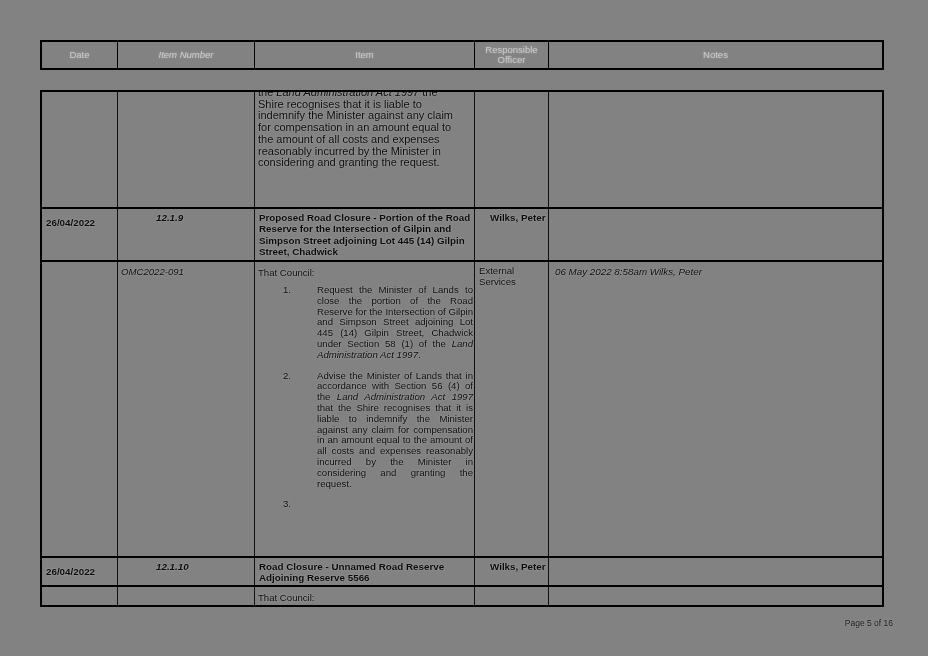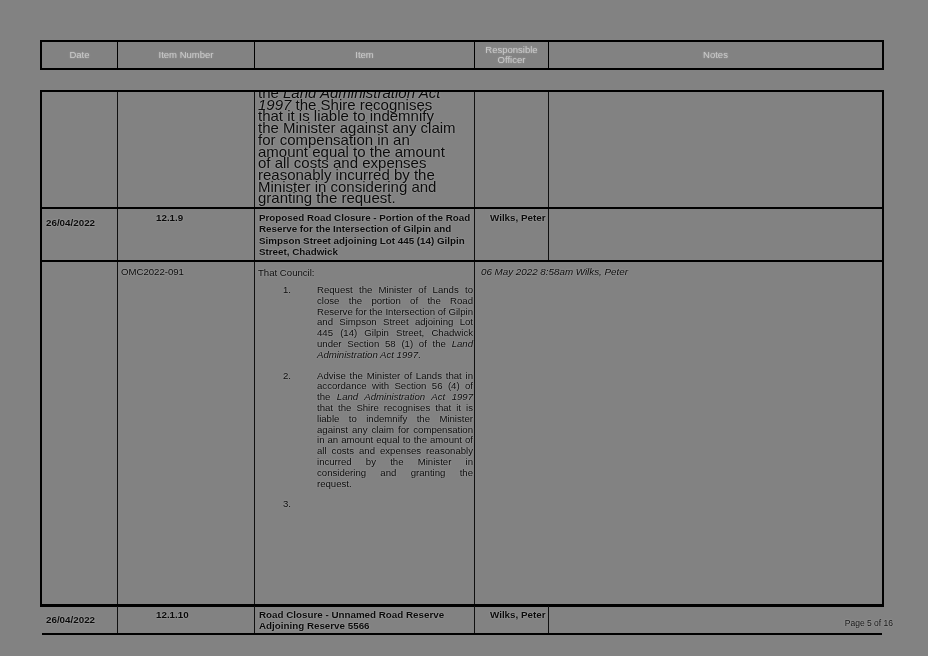--- a/index.html
+++ b/index.html
@@ -9,35 +9,35 @@
   .tbl{position:absolute;left:40px;width:844px;border:2px solid #000;box-sizing:border-box;display:flex;}
   .header-tbl{top:40px;height:30px;}
   .hcell{border-right:1px solid #000;box-sizing:border-box;display:flex;align-items:center;
          justify-content:center;text-align:center;color:#c9c9c9;font-size:9.5px;line-height:10px;}
   .hcell:last-child{border-right:none;}
   .main-tbl{top:90px;height:517px;flex-direction:column;}
   .row{display:flex;border-bottom:2px solid #000;box-sizing:border-box;overflow:hidden;flex:none;}
   .row:last-child{border-bottom:none;flex:1;}
   .cell{border-right:1px solid #101010;box-sizing:border-box;overflow:hidden;}
   .c-date{width:76px;flex:none;}
-  .c-num{width:137px;flex:none;}
+  .c-num{width:137px;flex:none;font-style:italic;}
   .c-item{width:220px;flex:none;}
   .c-off{width:74px;flex:none;}
   .c-notes{flex:1;border-right:none;}
   .r-cont{height:117px;}
   .r-title9{height:53px;}
-  .r-res{height:344px;}
+  .r-res{height:296px;}
   .r-title10{height:29px;}
   .date-txt{font-weight:bold;font-size:9.8px;padding:8px 0 0 4px;}
   .num-txt{font-weight:bold;font-size:9.8px;padding:3px 0 0 38px;}
   .omc-txt{font-size:9.6px;padding:4px 0 0 3px;}
   .title-txt{font-weight:bold;font-size:9.8px;line-height:11.4px;padding:3px 1px 0 4px;}
   .off-bold{font-weight:bold;font-size:9.8px;padding:3px 2px 0 4px;margin-left:11px;}
   .off-reg{font-size:9.6px;line-height:10.6px;padding:4px 4px 0 4px;}
-  .cont-para{font-size:15px;line-height:11.7px;margin:-5px 16px 0 3px;width:198px;}
+  .cont-para{font-size:11px;line-height:11.7px;margin:-5px 16px 0 3px;width:198px;}
   .lead-in{font-size:9.6px;padding:5px 0 0 3px;}
   .point{display:flex;margin-top:10px;padding-left:28px;font-size:9.6px;line-height:10.8px;}
   .point.first{margin-top:7px;}
   .pnum{width:34px;flex:none;}
   .ptext{width:156px;flex:none;text-align:justify;}
   .note-head{font-weight:normal;font-style:italic;font-size:9.8px;padding:4px 6px 0 6px;}
   .note-body{font-size:9.8px;padding:2px 2px 0 6px;}
   .u-wavy{text-decoration:underline wavy 1px #3c3c3c;text-underline-offset:1px;}
   .footer{position:absolute;top:618px;right:35px;font-size:8.5px;color:#141414;}
   i{font-style:italic;}
@@ -98,20 +98,23 @@
 
         <div class="point">
           <span class="pnum">2.</span>
           <span class="ptext"><span>Advise the Minister of Lands that in accordance with Section 56 (4) of the </span><i>Land Administration Act 1997</i><span> that the Shire recognises that it is liable to indemnify the Minister against any claim for compensation in an amount equal to the amount of all costs and expenses reasonably incurred by the Minister in considering and granting the request.</span></span>
         </div>
 
         <div class="point">
           <span class="pnum">3.</span>
         </div>
       </div>
+      <div class="cell c-off">
+        <div class="off-reg">External Services</div>
+      </div>
       <div class="cell c-notes">
         <div class="note-head">06 May 2022 8:58am Wilks, Peter</div>
       </div>
     </div>
 
     <div class="row r-title10">
       <div class="cell c-date">
         <div class="date-txt">26/04/2022</div>
       </div>
       <div class="cell c-num">

